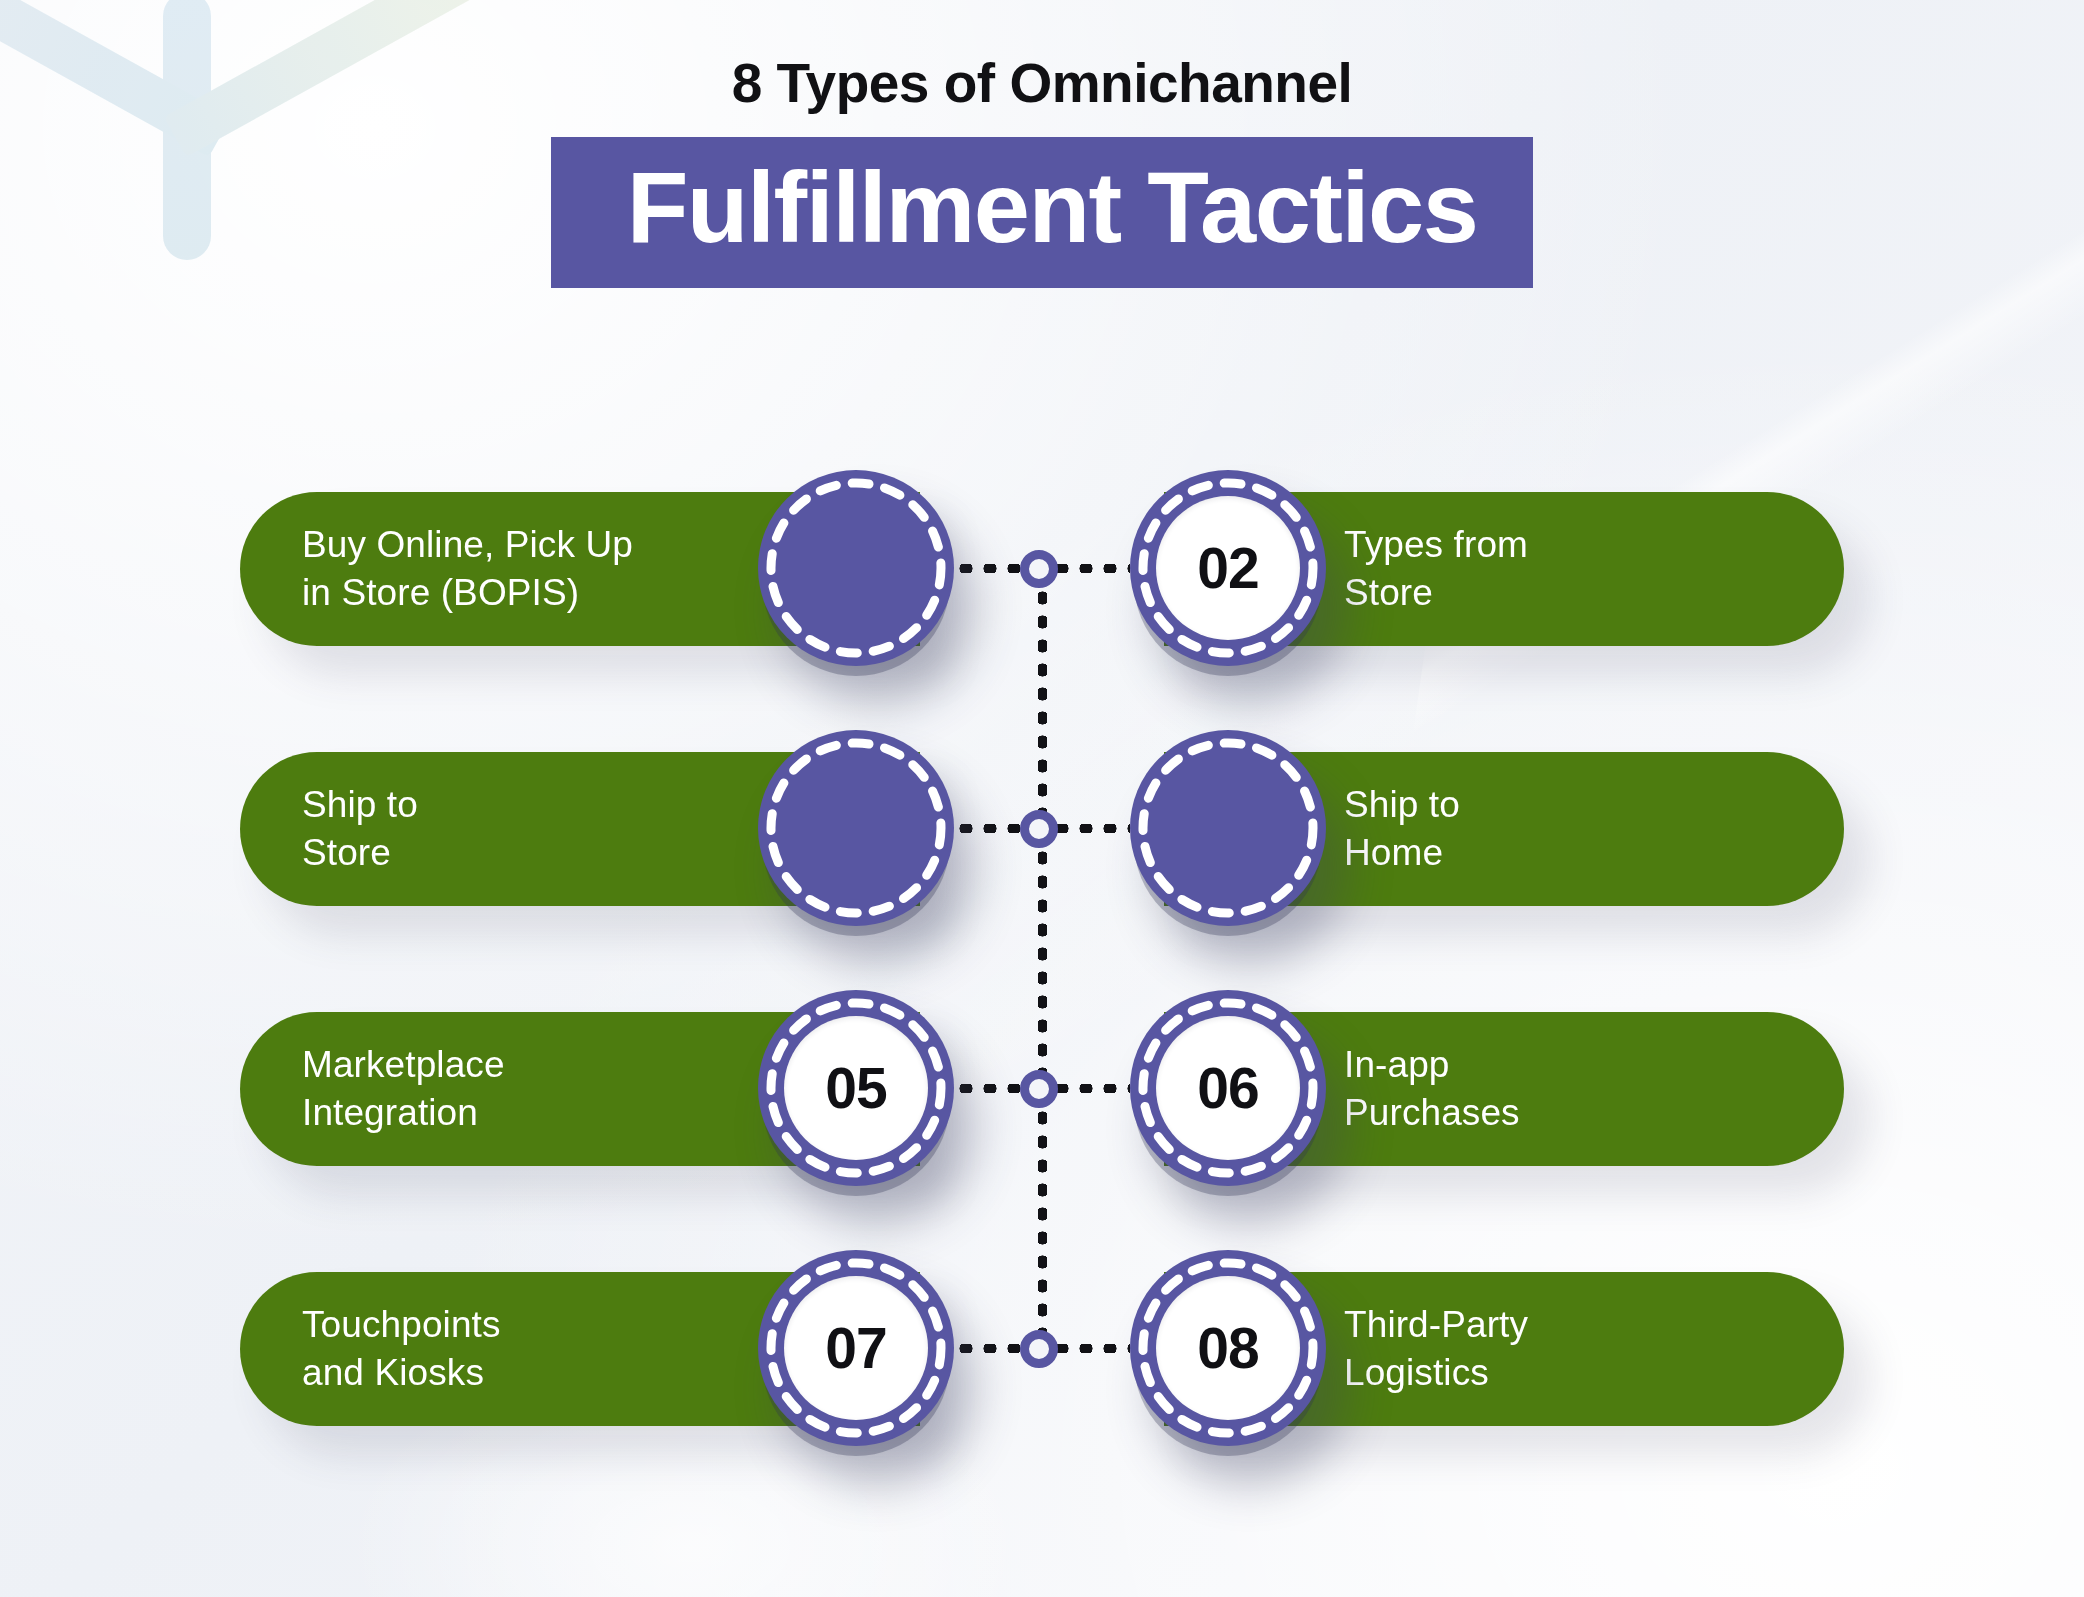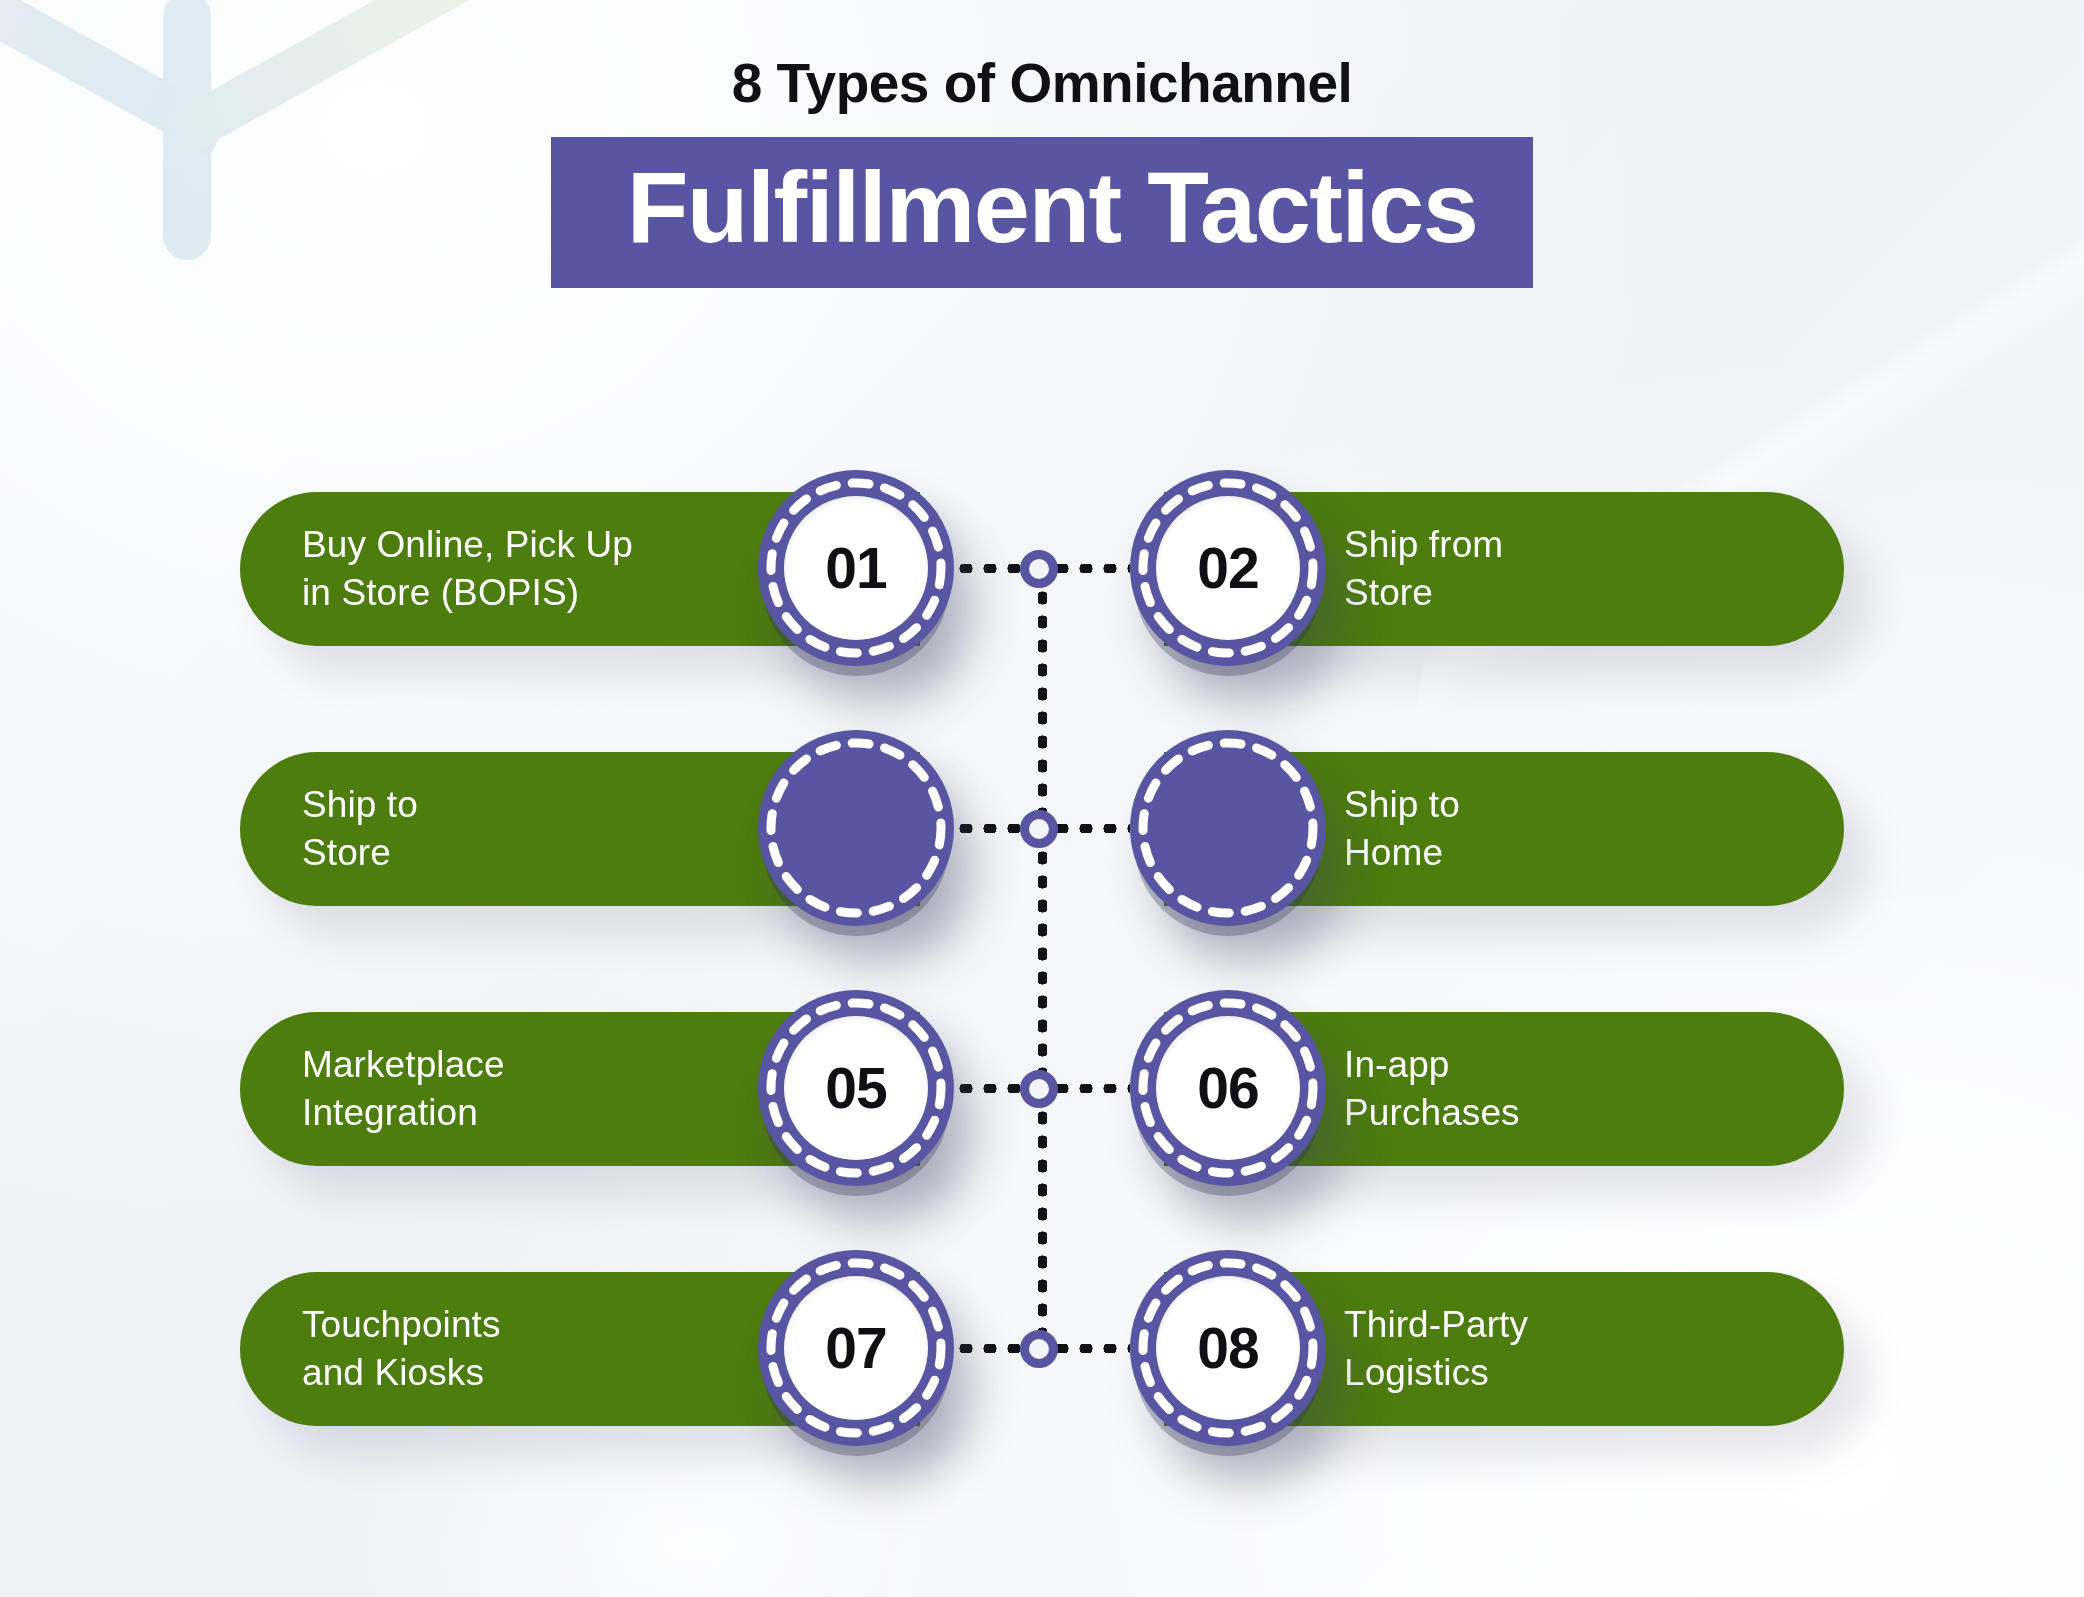--- a/index.html
+++ b/index.html
@@ -171,36 +171,33 @@
   </div>
 </div>
 
 <div class="board" id="board">
     <div class="row">
       <div class="pill left">
         <div class="label">Buy Online, Pick Up
 in Store (BOPIS)</div>
       </div>
       <div class="pill right">
-        <div class="label">Ship from
+        <div class="label">Types from
 Store</div>
       </div>
       <div class="connector">
         <div class="dots"></div>
         <div class="hub"></div>
       </div>
       <div class="badge b-left">
         <div class="ring"></div>
         <div class="dashes">
           <svg viewBox="0 0 196 196">
             <circle cx="98" cy="98" r="85" fill="none" stroke="#ffffff" stroke-width="9" stroke-linecap="round" stroke-dasharray="17 16"></circle>
           </svg>
-        </div>
-        <div class="inner">
-          <div class="num">01</div>
         </div>
       </div>
       <div class="badge b-right">
         <div class="ring"></div>
         <div class="dashes">
           <svg viewBox="0 0 196 196">
             <circle cx="98" cy="98" r="85" fill="none" stroke="#ffffff" stroke-width="9" stroke-linecap="round" stroke-dasharray="17 16"></circle>
           </svg>
         </div>
         <div class="inner">

